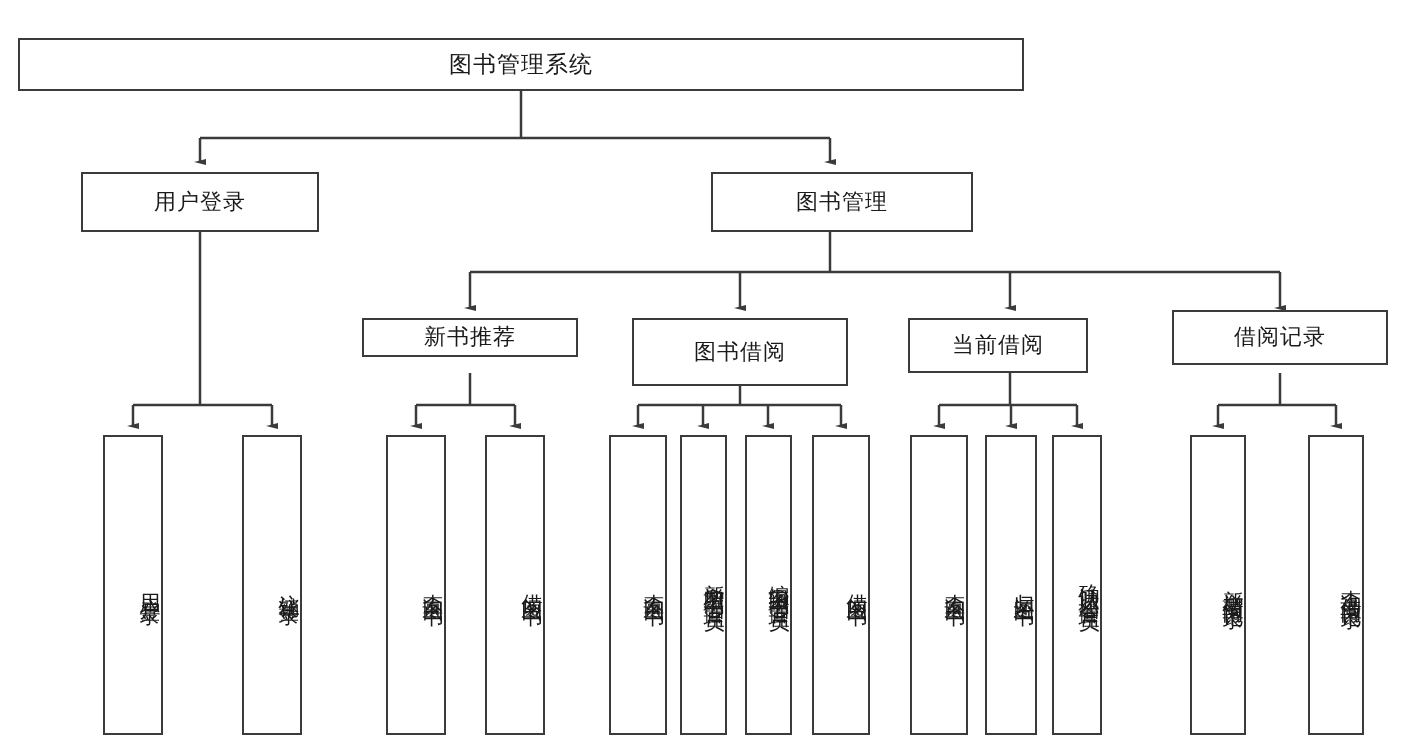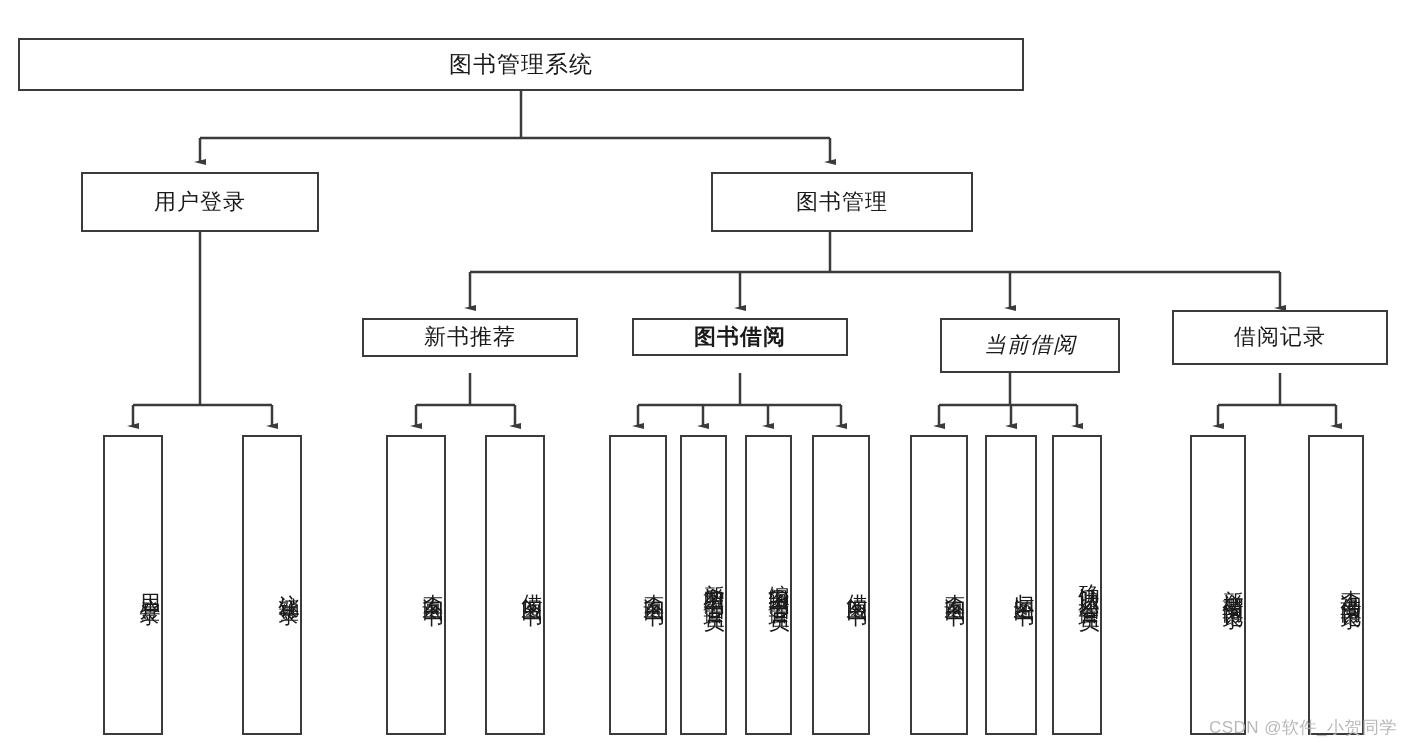--- a/index.html
+++ b/index.html
@@ -120,32 +120,31 @@
       <path d="M1336,405 L1336,426" marker-end="url(#arrow)"></path>
     </g>
   </svg>
 
   <div class="node h root" style="left: 18px; top: 14px; width: 1006px; height: 53px; margin-top: 24px;">图书管理系统</div>
 
   <div class="node h" style="left: 81px; top: 172px; width: 238px; height: 60px;">用户登录</div>
   <div class="node h" style="left: 711px; top: 172px; width: 262px; height: 60px;">图书管理</div>
 
   <div class="node h" style="left: 362px; top: 318px; width: 216px; height: 39px;">新书推荐</div>
-  <div class="node h" style="left: 632px; top: 318px; width: 216px; height: 38px; font-weight: bold;">图书借阅</div>
-  <div class="node h" style="left: 940px; top: 318px; width: 180px; height: 55px; font-style: italic;">当前借阅</div>
+  <div class="node h" style="left: 632px; top: 318px; width: 216px; height: 68px;">图书借阅</div>
+  <div class="node h" style="left: 908px; top: 318px; width: 180px; height: 55px;">当前借阅</div>
   <div class="node h" style="left: 1172px; top: 310px; width: 216px; height: 55px;">借阅记录</div>
 
   <div class="node v" style="left: 103px; top: 435px; width: 60px; height: 300px;">用户登录</div>
   <div class="node v" style="left: 242px; top: 435px; width: 60px; height: 300px;">注销登录</div>
   <div class="node v" style="left: 386px; top: 435px; width: 60px; height: 300px;">查询图书</div>
   <div class="node v" style="left: 485px; top: 435px; width: 60px; height: 300px;">借阅图书</div>
   <div class="node v" style="left: 609px; top: 435px; width: 58px; height: 300px;">查询图书</div>
   <div class="node v" style="left: 680px; top: 435px; width: 47px; height: 300px;">新增图书（管理员）</div>
   <div class="node v" style="left: 745px; top: 435px; width: 47px; height: 300px;">编辑图书（管理员）</div>
   <div class="node v" style="left: 812px; top: 435px; width: 58px; height: 300px;">借阅图书</div>
   <div class="node v" style="left: 910px; top: 435px; width: 58px; height: 300px;">查询图书</div>
   <div class="node v" style="left: 985px; top: 435px; width: 52px; height: 300px;">归还图书</div>
   <div class="node v" style="left: 1052px; top: 435px; width: 50px; height: 300px;">确认归还（管理员）</div>
   <div class="node v" style="left: 1190px; top: 435px; width: 56px; height: 300px;">新增借阅记录</div>
   <div class="node v" style="left: 1308px; top: 435px; width: 56px; height: 300px;">查询借阅记录</div>
 
-  <div class="watermark">CSDN @软件_小贺同学</div>
 </div>
 
 </body></html>

